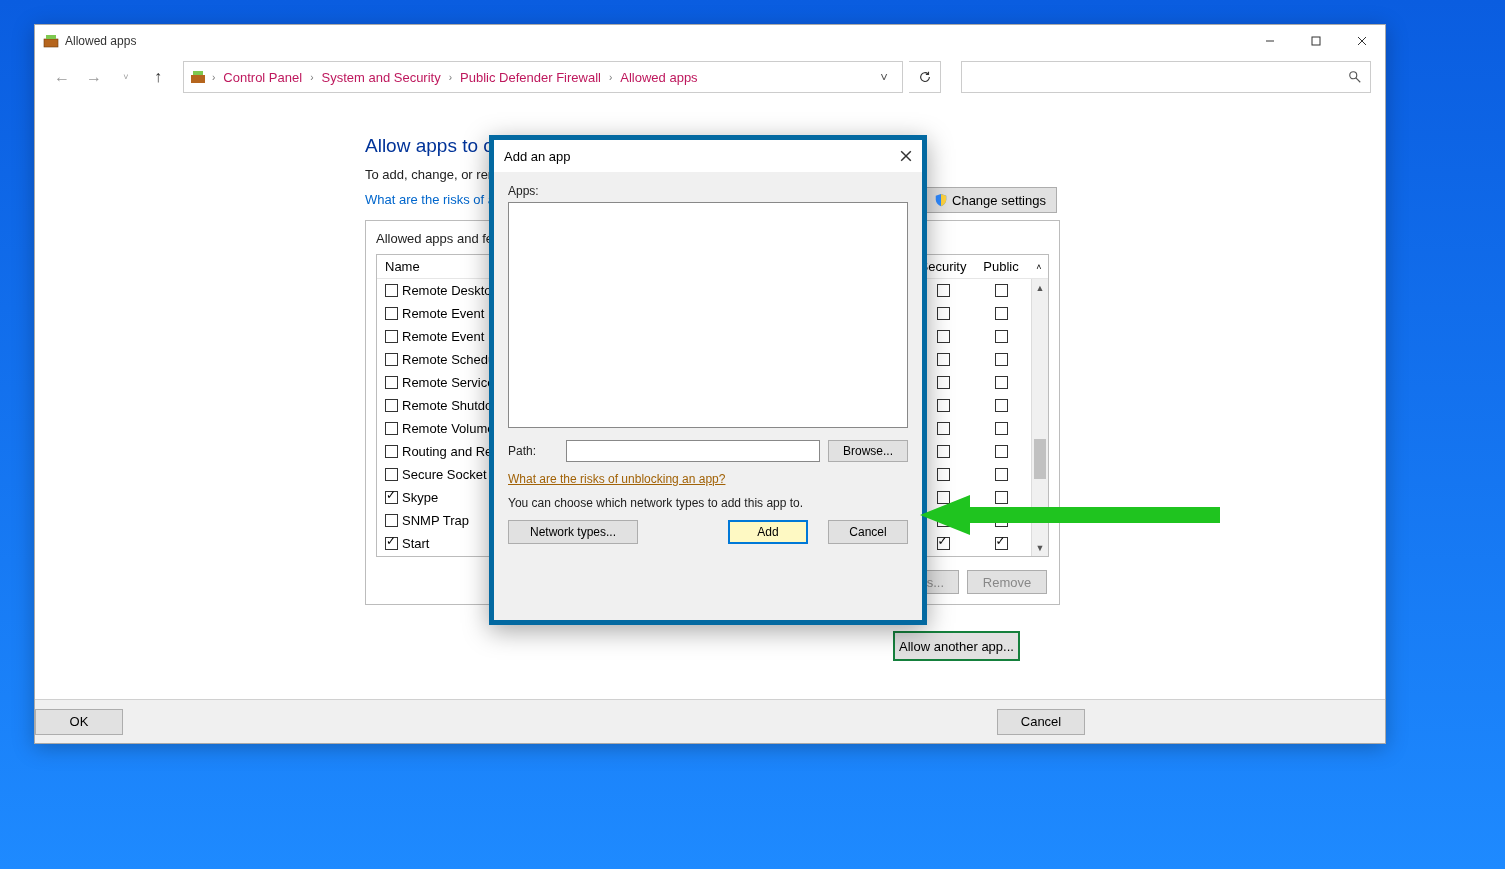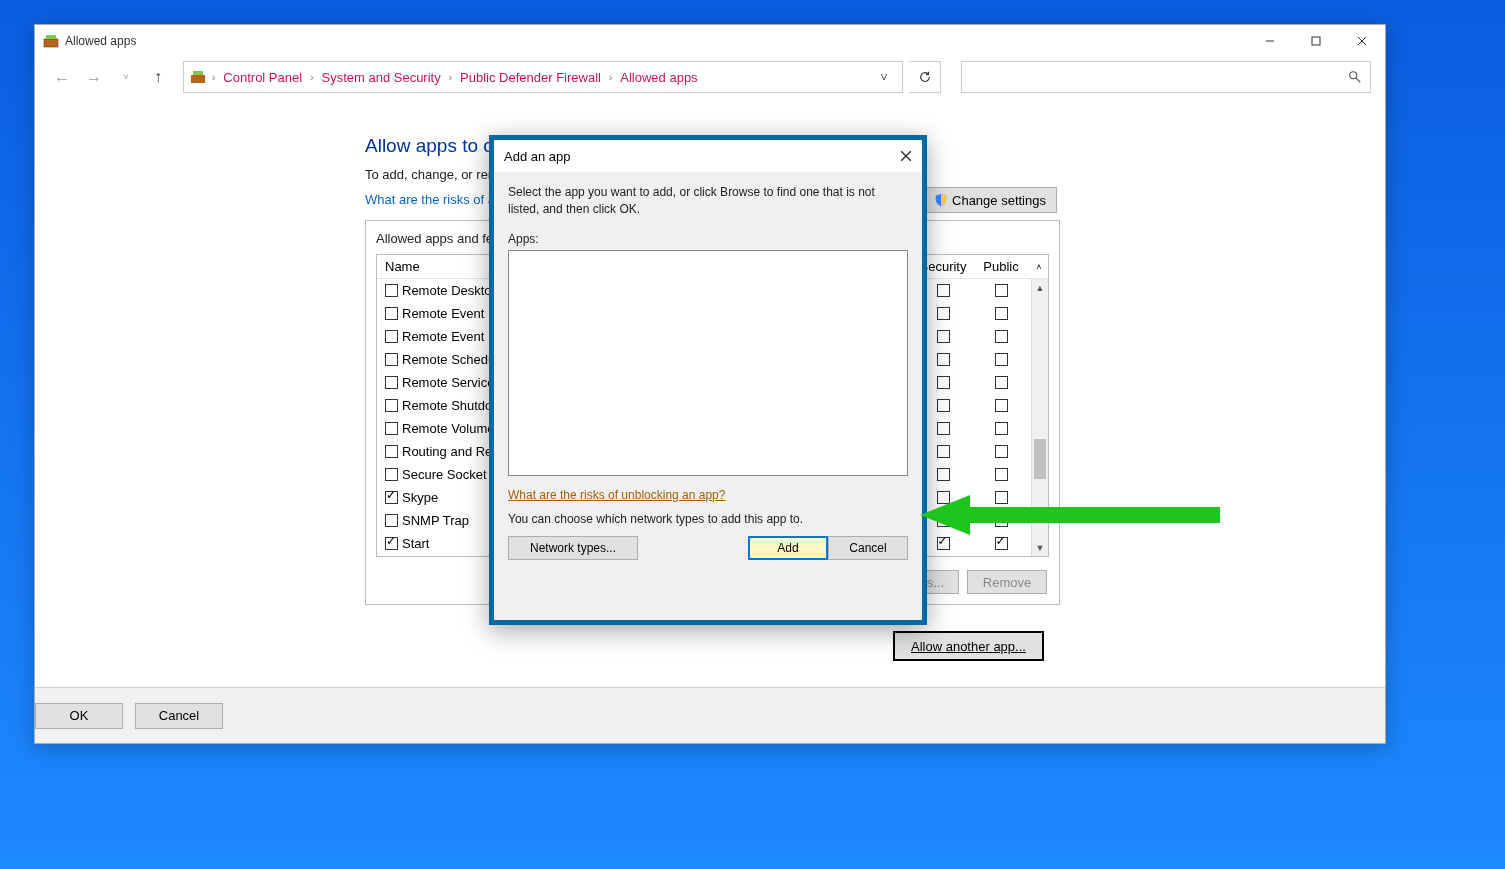--- a/index.html
+++ b/index.html
@@ -46,40 +46,40 @@
 .cb { width:13px;height:13px;border:1px solid #333;display:inline-block;background:#fff;position:relative;}
 .cb.checked::after{content:"✓";position:absolute;left:0;top:-3px;font-size:12px;line-height:13px;}
 .vscroll{position:absolute;right:0;top:24px;bottom:0;width:17px;background:#f0f0f0;border-left:1px solid #dcdcdc;}
 .vscroll .thumb{position:absolute;left:2px;right:2px;top:160px;height:40px;background:#c1c1c1;}
 .vscroll .arr{position:absolute;left:0;right:0;height:17px;display:flex;align-items:center;justify-content:center;font-size:9px;color:#555;}
 .vscroll .arr.up{top:0;} .vscroll .arr.dn{bottom:0;}
 
 .btnrow { position:absolute; right:12px; bottom:10px; display:flex; gap:8px; }
 .wbtn { min-width:80px; height:24px; padding:0 14px; background:#e1e1e1; border:1px solid #adadad; font-size:13px; display:flex;align-items:center;justify-content:center;}
 .wbtn.disabled{color:#888;}
-.allow-another{position:absolute;left:858px;top:606px;height:30px;padding:0 16px;border:2px solid #000000;background:#e1e1e1;font-size:13px;display:flex;align-items:center;text-decoration:underline;}
-
-.bottom-bar{position:absolute;left:0;right:0;bottom:0;height:56px;border-top:1px solid #d0d0d0;background:#f0f0f0;display:flex;align-items:center;justify-content:flex-start;padding-right:300px;gap:12px;}
+.allow-another{position:absolute;left:858px;top:606px;height:30px;padding:0 4px;border:2px solid #15803d;background:#e1e1e1;font-size:13px;display:flex;align-items:center;}
+
+.bottom-bar{position:absolute;left:0;right:0;bottom:0;height:44px;border-top:1px solid #d0d0d0;background:#f0f0f0;display:flex;align-items:center;justify-content:space-between;padding-right:300px;gap:12px;}
 .bbtn{width:88px;height:26px;background:#e1e1e1;border:1px solid #adadad;font-size:13px;display:flex;align-items:center;justify-content:center;}
 
 
 .dialog{position:absolute;left:489px;top:135px;width:438px;height:490px;background:#f0f0f0;border:5px solid #0369a1;box-shadow:0 6px 24px rgba(0,0,0,.35);z-index:10;}
 .dlg-title{height:32px;background:#fff;display:flex;align-items:center;padding:0 10px;font-size:13px;position:relative;}
 .dlg-close{position:absolute;right:6px;top:6px;width:20px;height:20px;display:flex;align-items:center;justify-content:center;}
 .dlg-body{padding:12px 14px;font-size:12px;color:#222;}
 .dlg-body .instr{margin-bottom:14px;line-height:1.4;}
 .dlg-body .lbl{margin-bottom:4px;}
 .appslist{width:100%;height:226px;background:#fff;border:1px solid #888;margin-bottom:12px;}
 .pathrow{display:flex;align-items:center;gap:8px;margin-bottom:10px;}
 .pathrow .plbl{width:50px;}
 .pathrow input{flex:1;height:22px;border:1px solid #888;background:#fff;padding:0 4px;font-size:12px;}
 .pathrow .browse{width:80px;height:22px;background:#e1e1e1;border:1px solid #adadad;font-size:12px;}
 .risks{color:#a16207;text-decoration:underline;font-size:12px;margin-bottom:10px;display:inline-block;}
 .netdesc{font-size:12px;margin-bottom:10px;}
-.dlg-btnrow{display:flex;align-items:center;gap:0;}
+.dlg-btnrow{display:flex;align-items:center;gap:20px;}
 .dlg-btnrow .nbtn{width:130px;height:24px;background:#e1e1e1;border:1px solid #adadad;font-size:12px;}
 .dlg-btnrow .spacer{flex:1;}
 .dlg-btnrow .add{width:80px;height:24px;border:2px solid #0078d7;background:#fef9c3;font-size:12px;}
 .dlg-btnrow .cancel{width:80px;height:24px;background:#e1e1e1;border:1px solid #adadad;font-size:12px;}
 
 
 .annot-arrow{position:absolute;left:920px;top:490px;z-index:20;pointer-events:none;}
 
 .brickicon{width:16px;height:16px;}
 
@@ -354,23 +354,27 @@
   <div class="dlg-title">
     <span>Add an app</span>
     <div class="dlg-close">
       <svg width="12" height="12" viewBox="0 0 10 10">
           <line x1="1" y1="1" x2="9" y2="9" stroke="#333" stroke-width="1.2"></line>
           <line x1="9" y1="1" x2="1" y2="9" stroke="#333" stroke-width="1.2"></line>
         </svg>
     </div>
   </div>
   <div class="dlg-body">
-    <div class="instr">Select the app you want to add, or click Browse to find one that is not listed, and then click OK.</div>
     <div class="lbl">Apps:</div>
     <div class="appslist"></div>
+    <div class="pathrow">
+      <span class="plbl">Path:</span>
+      <input type="text" value="" style="">
+      <button class="browse">Browse...</button>
+    </div>
     <a class="risks">What are the risks of unblocking an app?</a>
     <div class="netdesc">You can choose which network types to add this app to.</div>
     <div class="dlg-btnrow">
       <button class="nbtn">Network types...</button>
       <span class="spacer"></span>
       <button class="add">Add</button>
       <button class="cancel">Cancel</button>
     </div>
   </div>
 </div>

